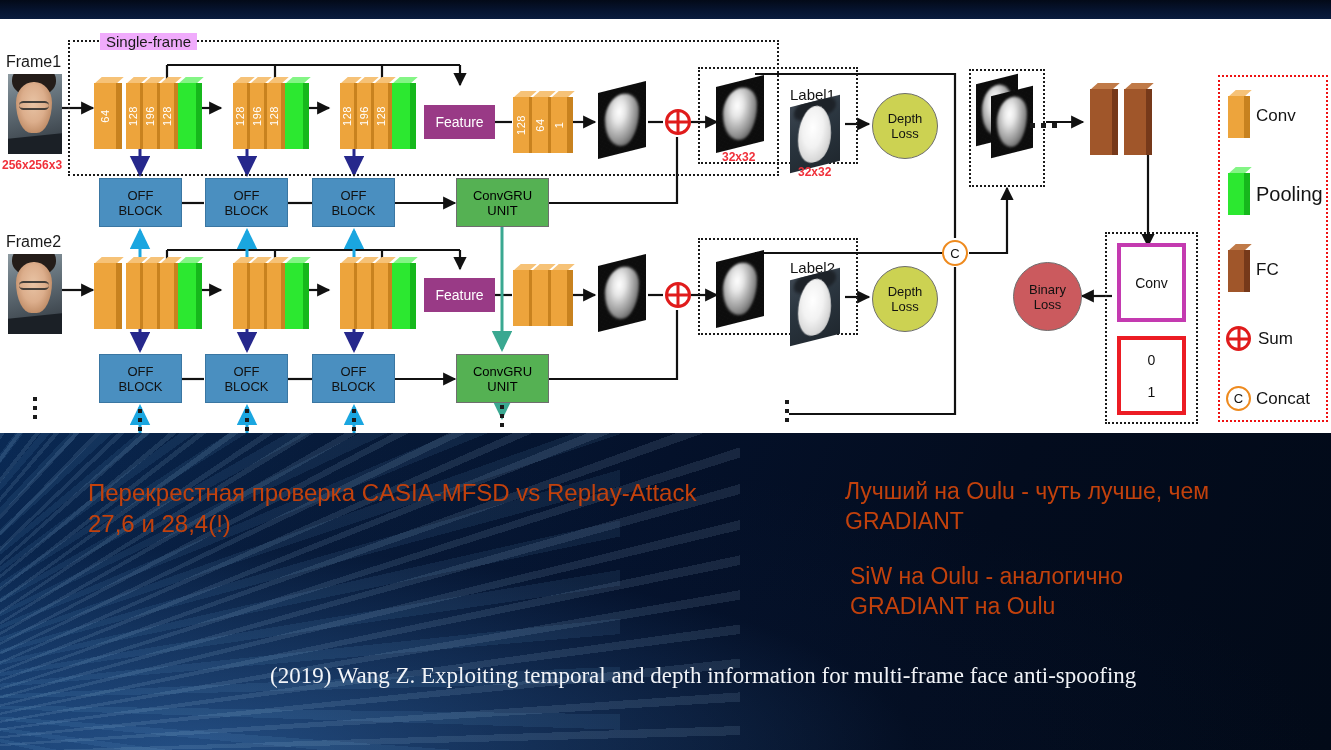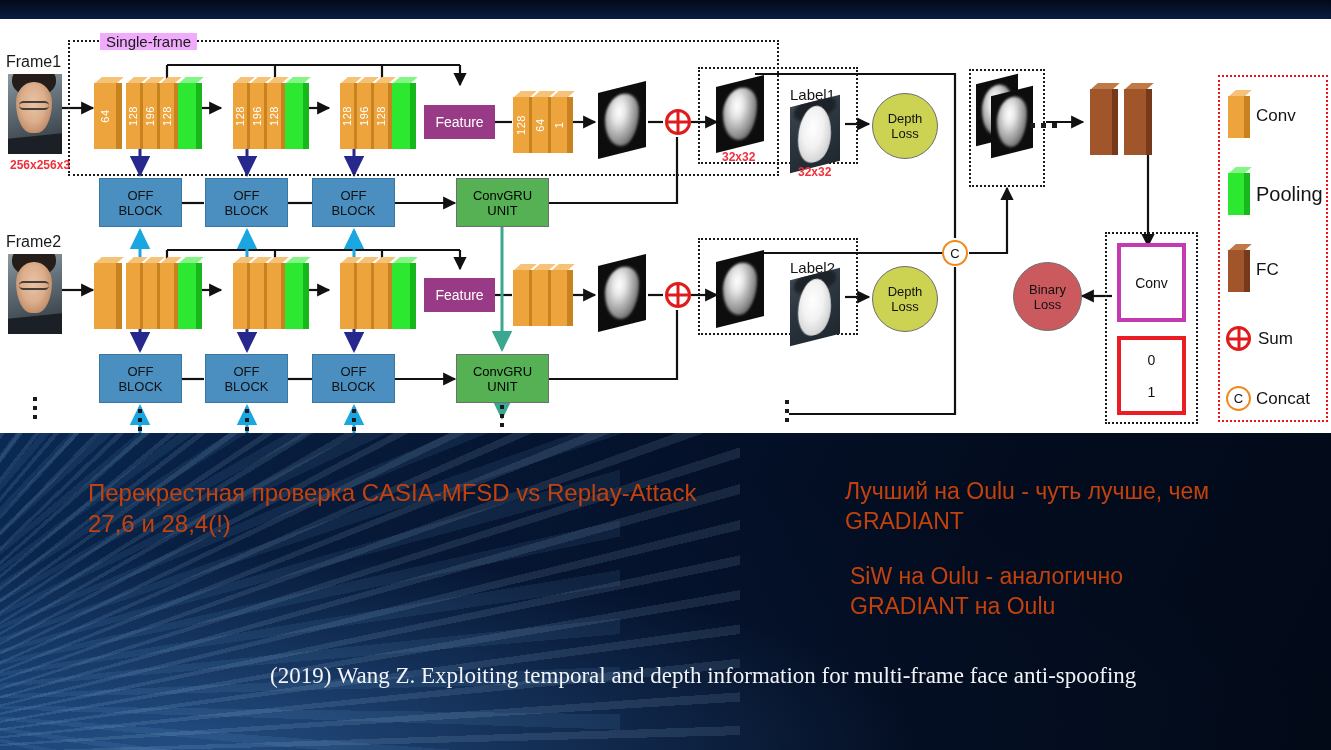--- a/index.html
+++ b/index.html
@@ -385,21 +385,21 @@
     <div class="dotbox" style="left:68px; top:21px; width:711px; height:136px;"></div>
     <div class="abs lbl" style="left:100px; top:14px; font-size:15px; background:#f0abfc; padding:0 6px;">Single-frame</div>
 
     <div class="abs lbl" style="left:6px; top:34px; font-size:16px;">Frame1</div>
     <div class="photoface" style="left:8px; top:55px; width:54px; height:80px;">
       <div class="hair"></div>
       <div class="skin"></div>
       <div class="glasses"></div>
       <div class="torso"></div>
     </div>
-    <div class="abs redtext" style="left:10px; top:139px;">256x256x3</div>
+    <div class="abs redtext" style="left:2px; top:139px;">256x256x3</div>
 
     <div class="abs lbl" style="left:6px; top:214px; font-size:16px;">Frame2</div>
     <div class="photoface" style="left:8px; top:235px; width:54px; height:80px;">
       <div class="hair"></div>
       <div class="skin"></div>
       <div class="glasses"></div>
       <div class="torso"></div>
     </div>
 
     <div class="slab conv" style="left:94px; top:58px; width:22px; height:72px;">

